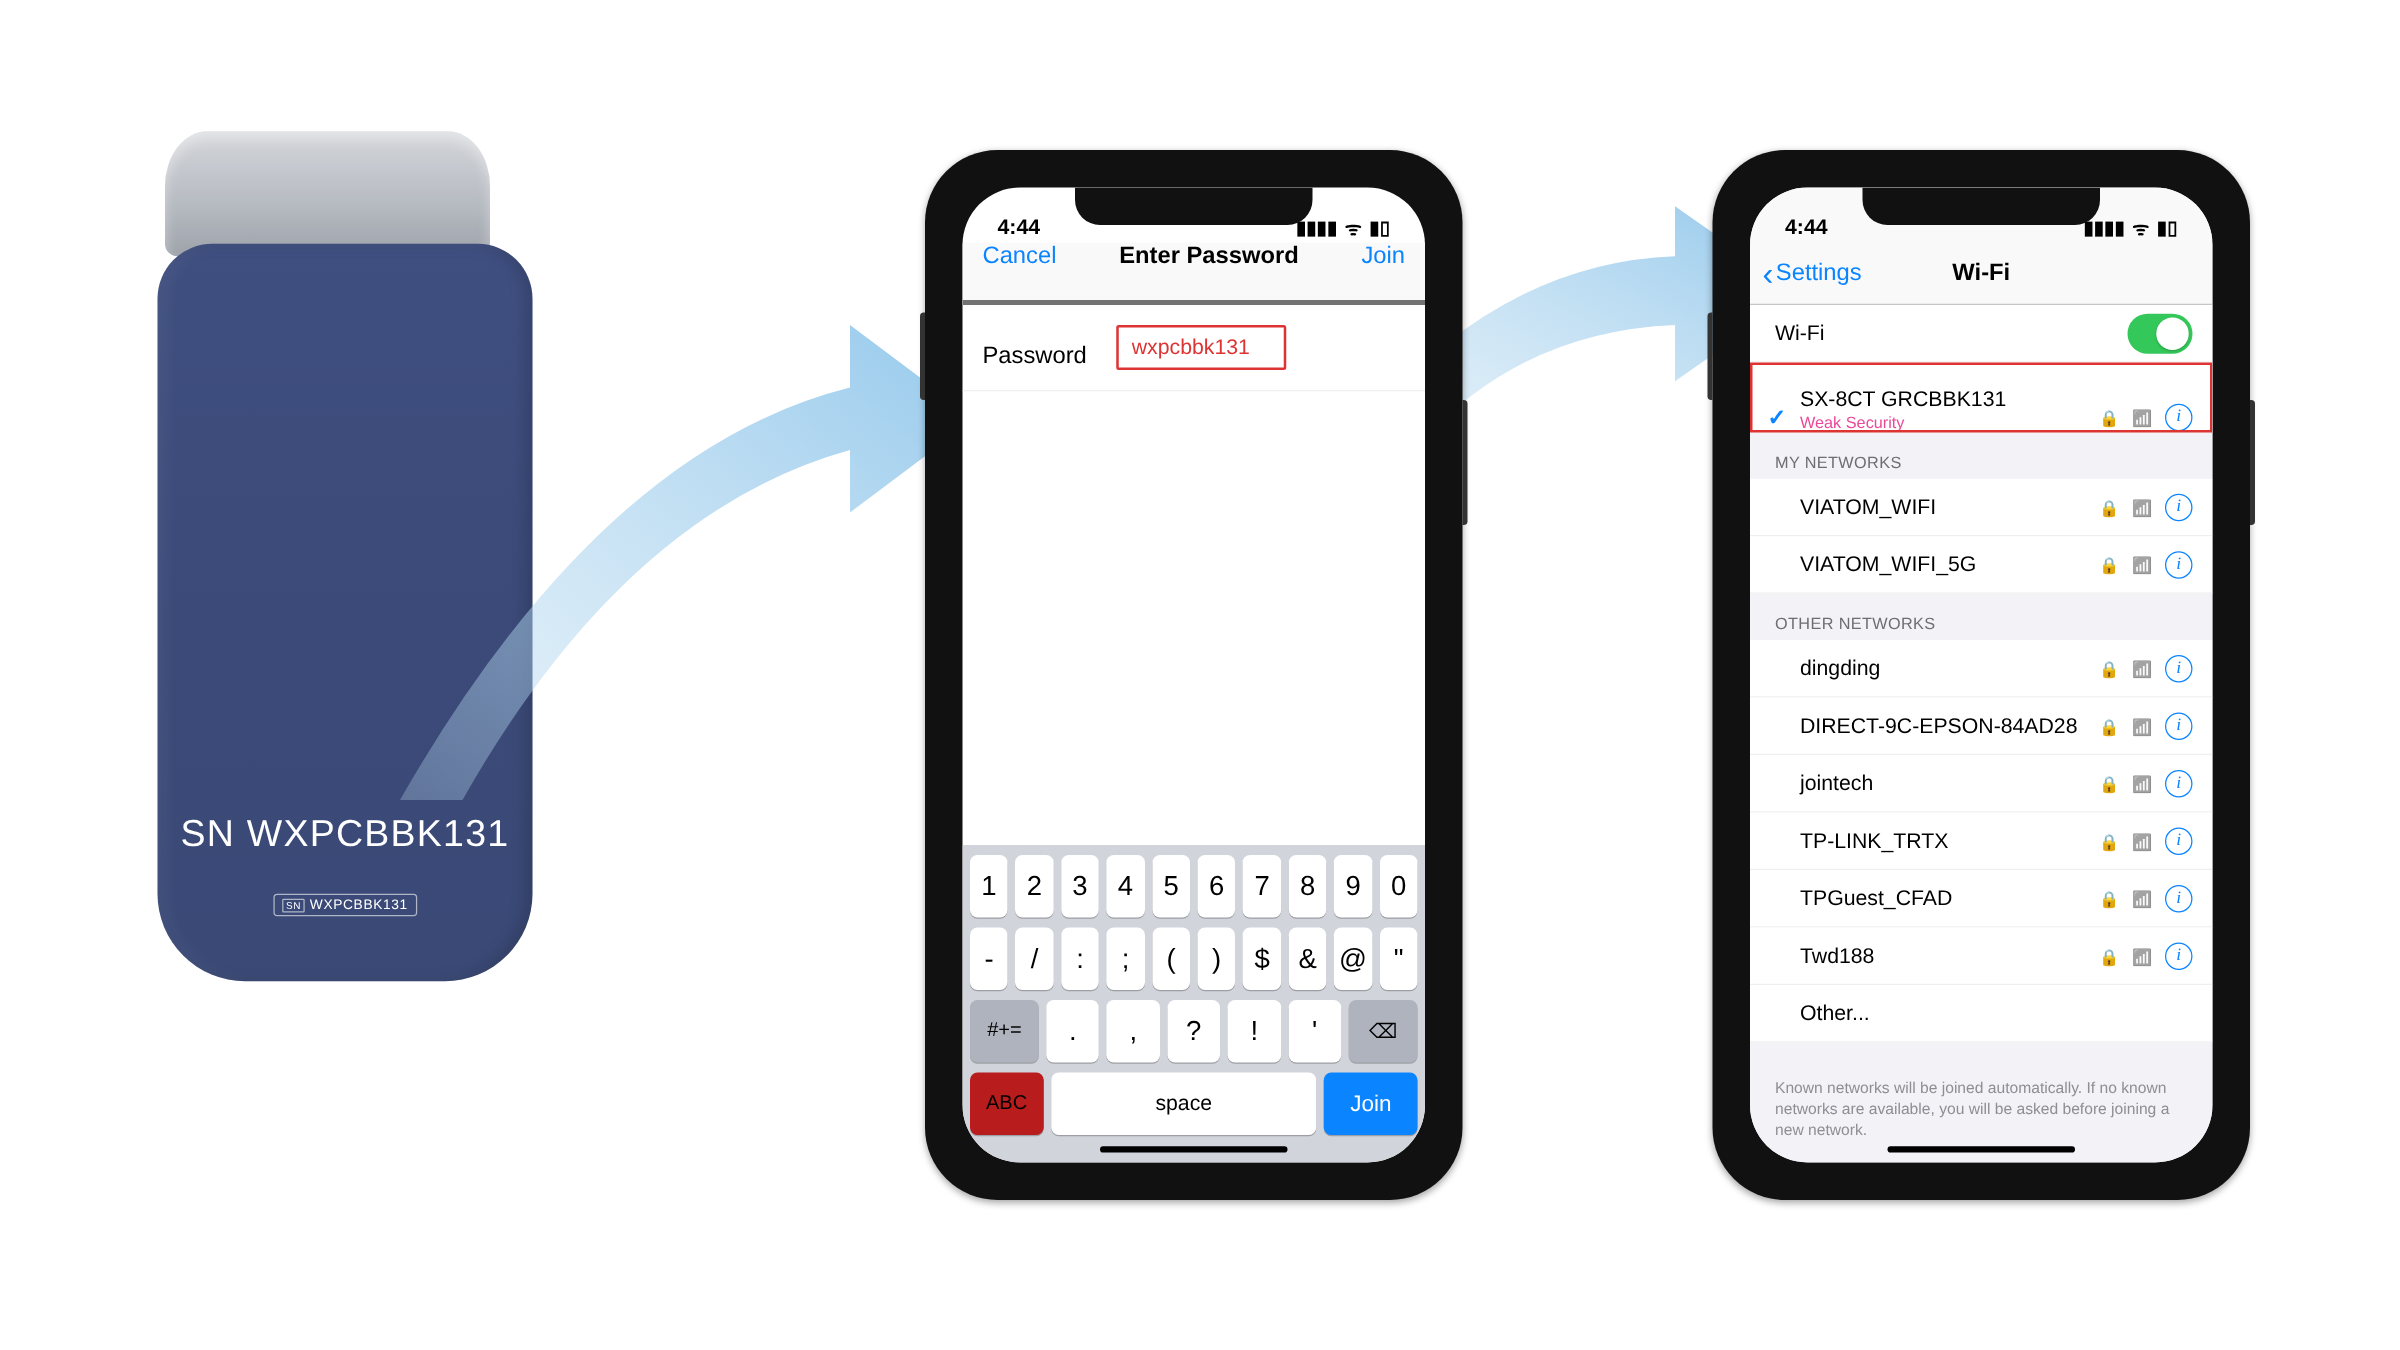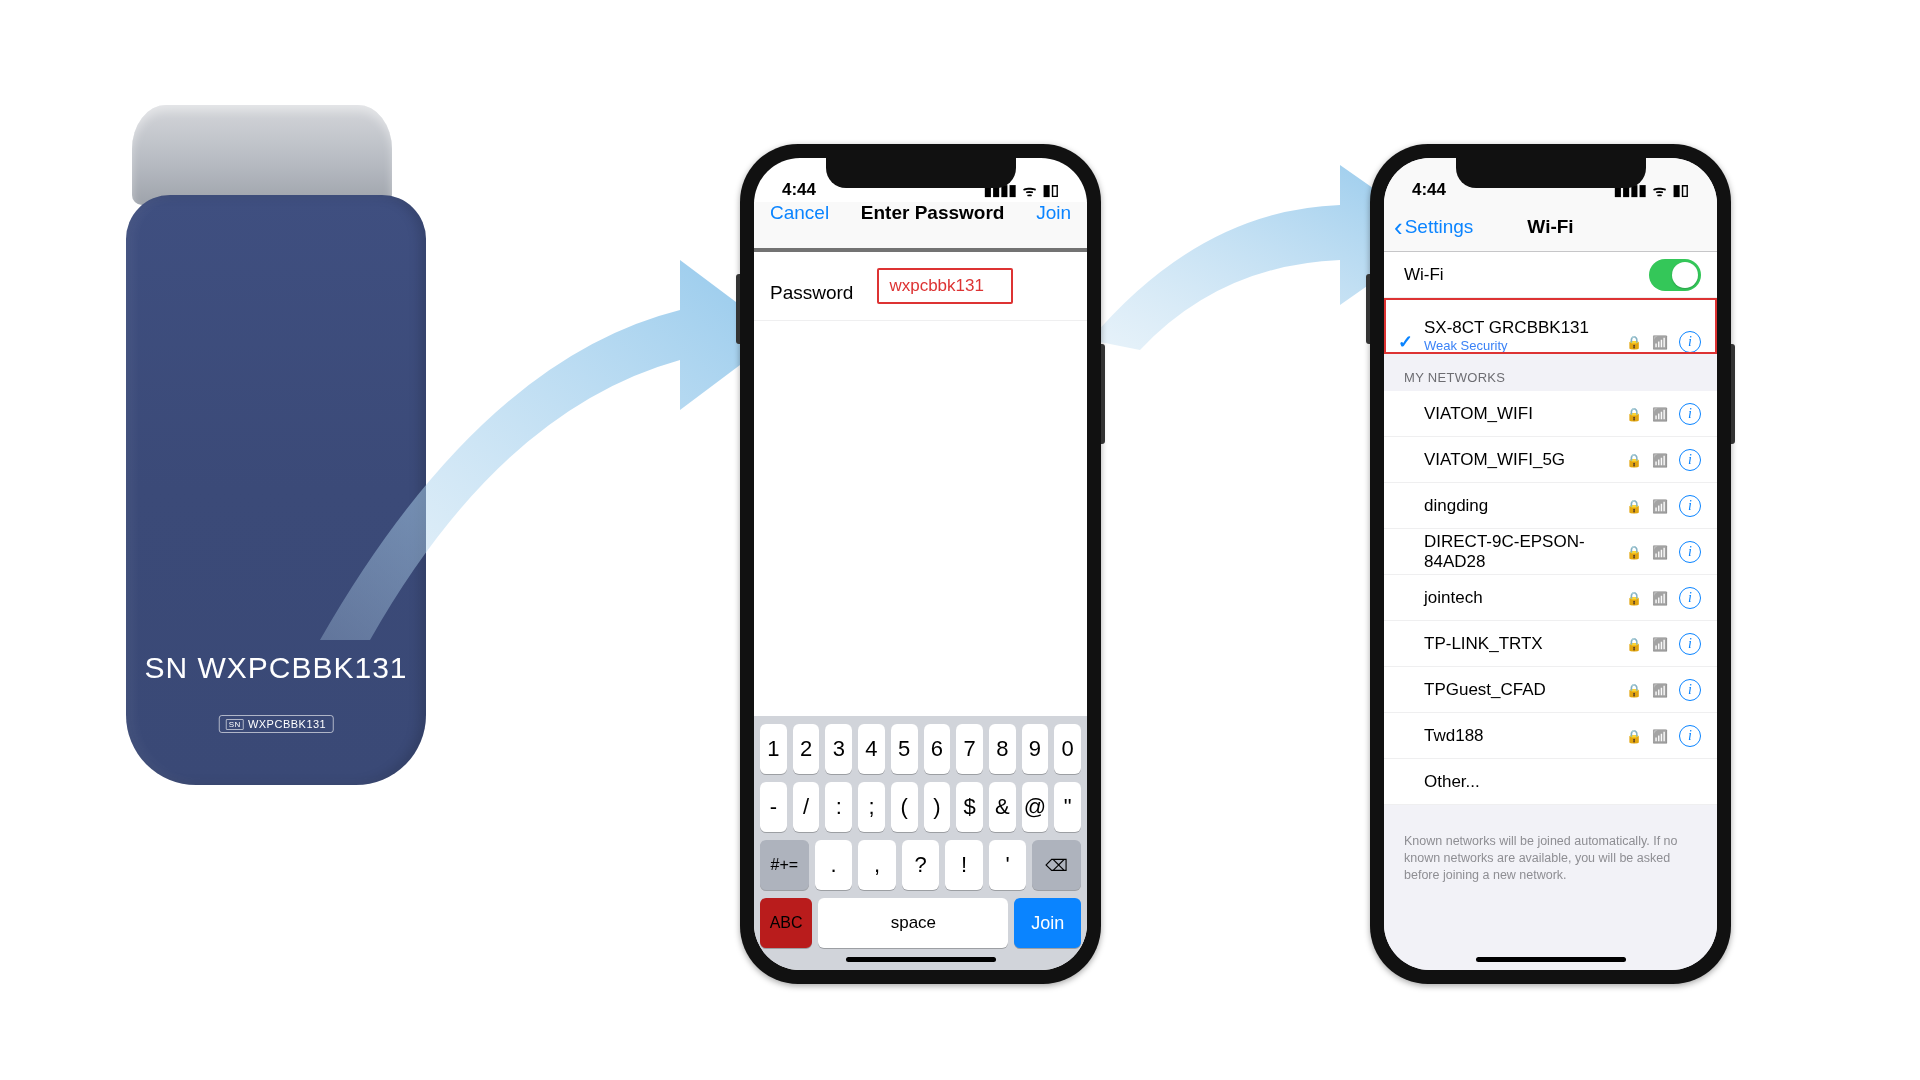--- a/index.html
+++ b/index.html
@@ -69,27 +69,26 @@
 
   
   .arrow {
     position: absolute;
     pointer-events: none;
   }
 
   
   .phone {
     position: absolute;
-    width: 361px;
+    width: 430px;
     height: 840px;
     border-radius: 58px;
     background: #111;
-    padding: 14px;
+    padding: 30px;
     box-shadow: 0 2px 6px rgba(0,0,0,.35);
-    margin-top: 24px;
   }
   .phone::before {
     content:"";
     position:absolute;
     left:-4px; top:130px;
     width:4px; height:70px;
     background:#333;
     border-radius:3px 0 0 3px;
   }
   .phone::after {
@@ -228,21 +227,21 @@
     min-height:46px;
     display:flex;
     align-items:center;
     padding: 0 16px 0 40px;
     border-bottom:1px solid #efeff0;
     position:relative;
   }
   .row.first { padding-left:20px; }
   .row .grow { flex:1; }
   .row .right { display:flex; align-items:center; gap:10px; color:#3c3c43; }
-  .row .sub { font-size:13px; color:#3b82f6; }
+  .row .sub { font-size:13px; color:#ec4899; }
   .row.selected::before {
     content:"✓";
     position:absolute; left:14px;
     color:#0a84ff; font-size:18px; font-weight:700;
   }
   .row.selected-border { outline:2px solid #d33; outline-offset:-2px;align-items:flex-end; }
 
   .toggle {
     width:52px; height:32px;
     background:#34c759;
@@ -438,20 +437,21 @@
       </div>
       <div class="row">
         <span class="grow">VIATOM_WIFI_5G</span>
         <div class="right">
           <span class="lock-icon"></span>
           <span class="wifi-sicon"></span>
           <span class="info-icon">i</span>
         </div>
       </div>
 
+      <div class="section-header">OTHER NETWORKS</div>
       <div class="row">
         <span class="grow">dingding</span>
         <div class="right">
             <span class="lock-icon"></span>
             <span class="wifi-sicon"></span>
             <span class="info-icon">i</span>
           </div>
       </div>
       <div class="row">
         <span class="grow">DIRECT-9C-EPSON-84AD28</span>

